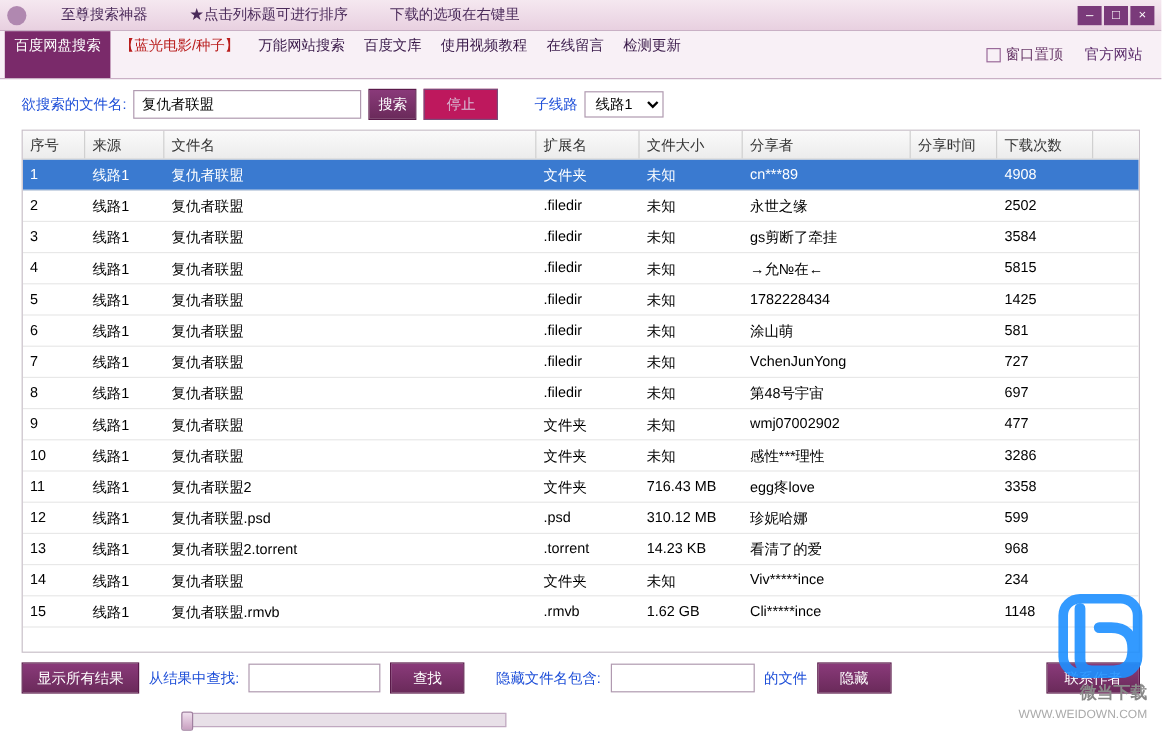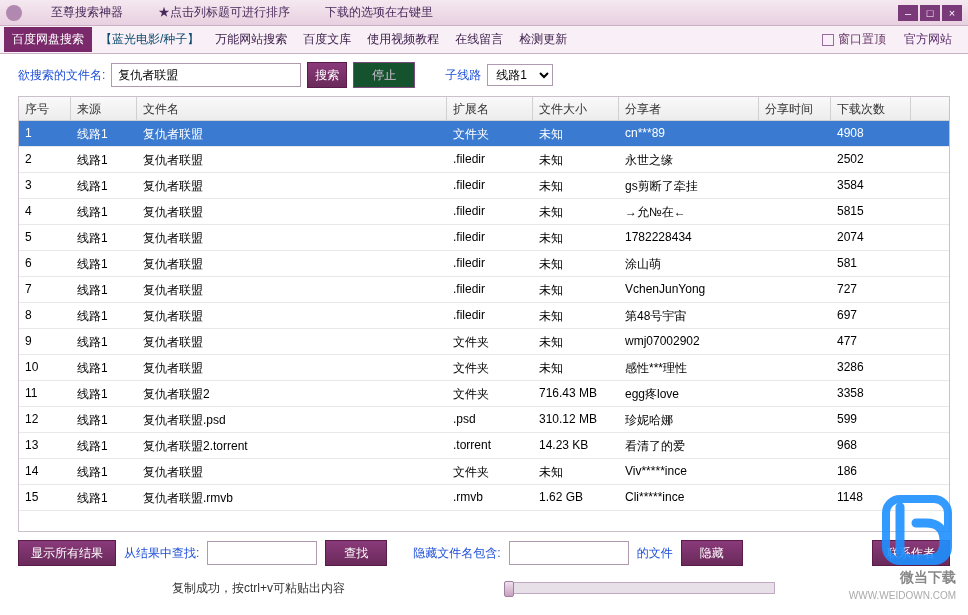--- a/index.html
+++ b/index.html
@@ -3,33 +3,33 @@
 <meta charset="utf-8">
 <style>
 * { box-sizing: border-box; margin: 0; padding: 0; }
 body { font-family: "Microsoft YaHei", "SimSun", Arial, sans-serif; font-size: 12px; background: #fff; width: 968px; height: 615px; overflow: hidden; position: relative; }
 .title-bar { height: 26px; background: linear-gradient(#f5e8f0, #e8d0e0); display: flex; align-items: center; padding: 0 6px; color: #4a2a5a; border-bottom: 1px solid #c9b0c5; }
 .title-bar .icon { width: 16px; height: 16px; background: #b088b0; border-radius: 50%; margin-right: 6px; }
 .title-bar .title-text { display: flex; gap: 12px; font-size: 12px; font-weight: normal; }
 .title-bar .title-text span { white-space: nowrap; margin-left: 23px; }
 .win-controls { margin-left: auto; display: flex; gap: 2px; }
 .win-btn { width: 20px; height: 16px; background: #7a3a7a; color: #fff; display: flex; align-items: center; justify-content: center; font-size: 11px; cursor: pointer; }
-.tab-row { height: 28px; background: #f8f0f6; display: flex; align-items: center; border-bottom: 1px solid #c9b0c5; padding: 0 4px; }
+.tab-row { height: 40px; background: #f8f0f6; display: flex; border-bottom: 1px solid #c9b0c5; padding: 0 4px; }
 .tab { padding: 4px 8px; font-size: 12px; color: #3a1a4a; cursor: pointer; }
 .tab.active { background: #7a2a6a; color: #fff; }
-.tab.tag { color: #0c4a6e; }
+.tab.tag { color: #b91c1c; }
 .top-right { margin-left: auto; display: flex; gap: 18px; align-items: center; padding-right: 12px; }
 .checkbox-label { display: flex; align-items: center; gap: 4px; color: #6a3a6a; }
 .checkbox-box { width: 12px; height: 12px; border: 1px solid #9a6a9a; display: inline-block; }
 .link-text { color: #5a2a6a; cursor: pointer; }
 .search-row { height: 42px; display: flex; align-items: center; gap: 6px; padding: 0 18px; }
 .label { color: #1d4ed8; }
 .text-input { height: 24px; border: 1px solid #b09ab0; padding: 0 6px; font-size: 12px; background: #fff; }
 .btn-primary { height: 26px; background: linear-gradient(#8a3a7a, #6a2a5a); color: #fff; border: 1px solid #5a1a4a; padding: 0 7px; cursor: pointer; font-size: 12px; }
-.btn-stop { height: 26px; background: #14532d; color: #d8c0d8; border: 1px solid #7a4a7a; padding: 0 18px; font-size: 12px; }
+.btn-stop { height: 26px; background: #be185d; color: #d8c0d8; border: 1px solid #7a4a7a; padding: 0 18px; font-size: 12px; }
 .select { height: 22px; border: 1px solid #b09ab0; background: #fff; font-size: 12px; padding: 0 4px; width: 66px; }
 .table-container { margin: 0 18px; border: 1px solid #c9c0c9; height: 436px; position: relative; overflow: hidden; }
 .table-head { display: flex; height: 24px; background: linear-gradient(#fafafa, #ececec); font-size: 12px; color: #333; border-bottom: 1px solid #d0d0d0; }
 .table-head > div { padding: 4px 6px; border-right: 1px solid #d0d0d0; }
 .table-body { overflow-y: scroll; height: 412px; }
 .row { display: flex; height: 26px; font-size: 12px; border-bottom: 1px solid #e8e8e8; cursor: pointer; }
 .row.selected { background: #3a7ad0; color: #fff; }
 .row > div { padding: 5px 6px; overflow: hidden; white-space: nowrap; text-overflow: ellipsis; }
 .c-num { width: 52px; }
 .c-src { width: 66px; }
@@ -148,21 +148,21 @@
         <div class="c-dl">5815</div>
       </div>
       <div class="row">
         <div class="c-num">5</div>
         <div class="c-src">线路1</div>
         <div class="c-name">复仇者联盟</div>
         <div class="c-ext">.filedir</div>
         <div class="c-size">未知</div>
         <div class="c-sharer">1782228434</div>
         <div class="c-time"></div>
-        <div class="c-dl">2074</div>
+        <div class="c-dl">1425</div>
       </div>
       <div class="row">
         <div class="c-num">6</div>
         <div class="c-src">线路1</div>
         <div class="c-name">复仇者联盟</div>
         <div class="c-ext">.filedir</div>
         <div class="c-size">未知</div>
         <div class="c-sharer">涂山萌</div>
         <div class="c-time"></div>
         <div class="c-dl">581</div>
@@ -238,21 +238,21 @@
         <div class="c-dl">968</div>
       </div>
       <div class="row">
         <div class="c-num">14</div>
         <div class="c-src">线路1</div>
         <div class="c-name">复仇者联盟</div>
         <div class="c-ext">文件夹</div>
         <div class="c-size">未知</div>
         <div class="c-sharer">Viv*****ince</div>
         <div class="c-time"></div>
-        <div class="c-dl">186</div>
+        <div class="c-dl">234</div>
       </div>
       <div class="row">
         <div class="c-num">15</div>
         <div class="c-src">线路1</div>
         <div class="c-name">复仇者联盟.rmvb</div>
         <div class="c-ext">.rmvb</div>
         <div class="c-size">1.62 GB</div>
         <div class="c-sharer">Cli*****ince</div>
         <div class="c-time"></div>
         <div class="c-dl">1148</div>
@@ -268,21 +268,20 @@
   <span style="width:10px"></span>
   <span class="label">隐藏文件名包含:</span>
   <input class="text-input" style="width: 120px;">
   <span class="label">的文件</span>
   <button class="btn-primary" style="padding:0 18px">隐藏</button>
   <span style="flex:1"></span>
   <button class="btn-primary" style="padding:0 14px">联系作者</button>
 </div>
 
 <div class="status-row">
-  <span class="status-text">复制成功，按ctrl+v可粘贴出内容</span>
   <div class="progress-slider">
     <div class="progress-thumb"></div>
   </div>
 </div>
 
 <div class="watermark">
   <svg width="90" height="90" viewBox="0 0 90 90">
     <rect x="14" y="14" width="62" height="62" rx="14" fill="none" stroke="#1e90ff" stroke-width="8"></rect>
     <path d="M28 22 L28 64 Q28 74 38 74 L56 74 Q72 74 72 56 Q72 38 54 38 L44 38" fill="none" stroke="#1e90ff" stroke-width="9" stroke-linecap="round"></path>
   </svg>

